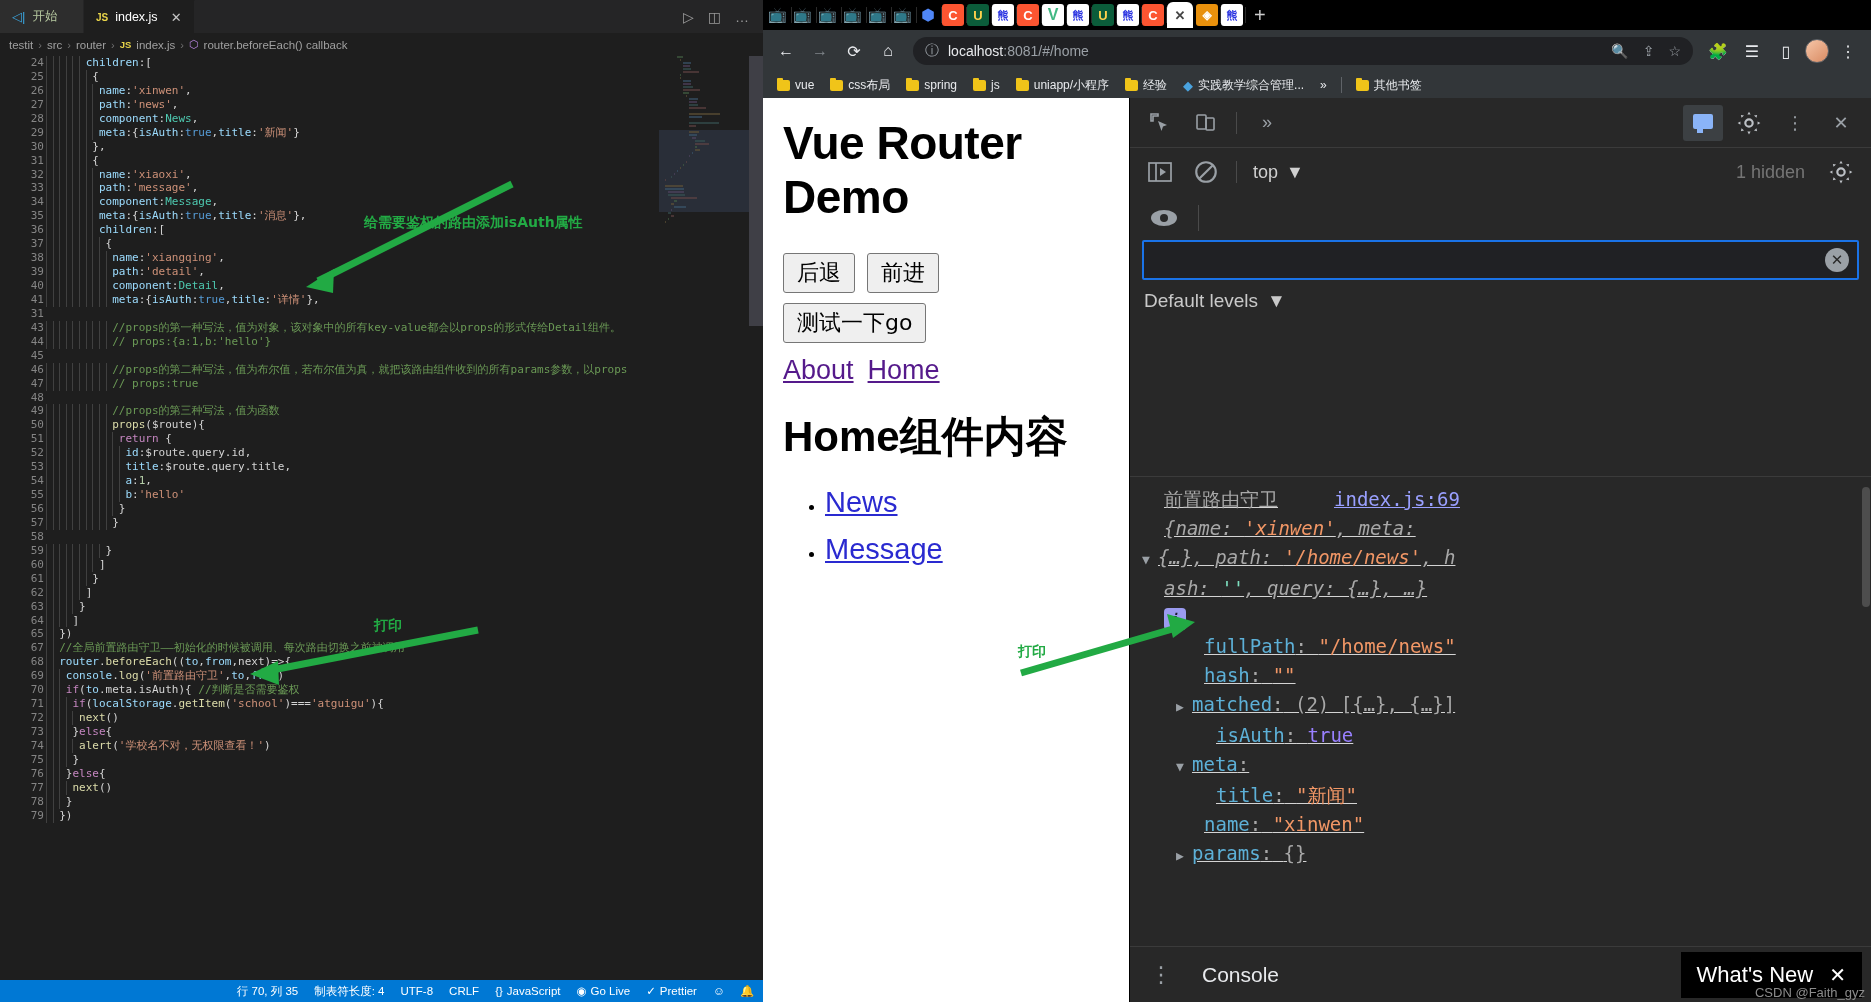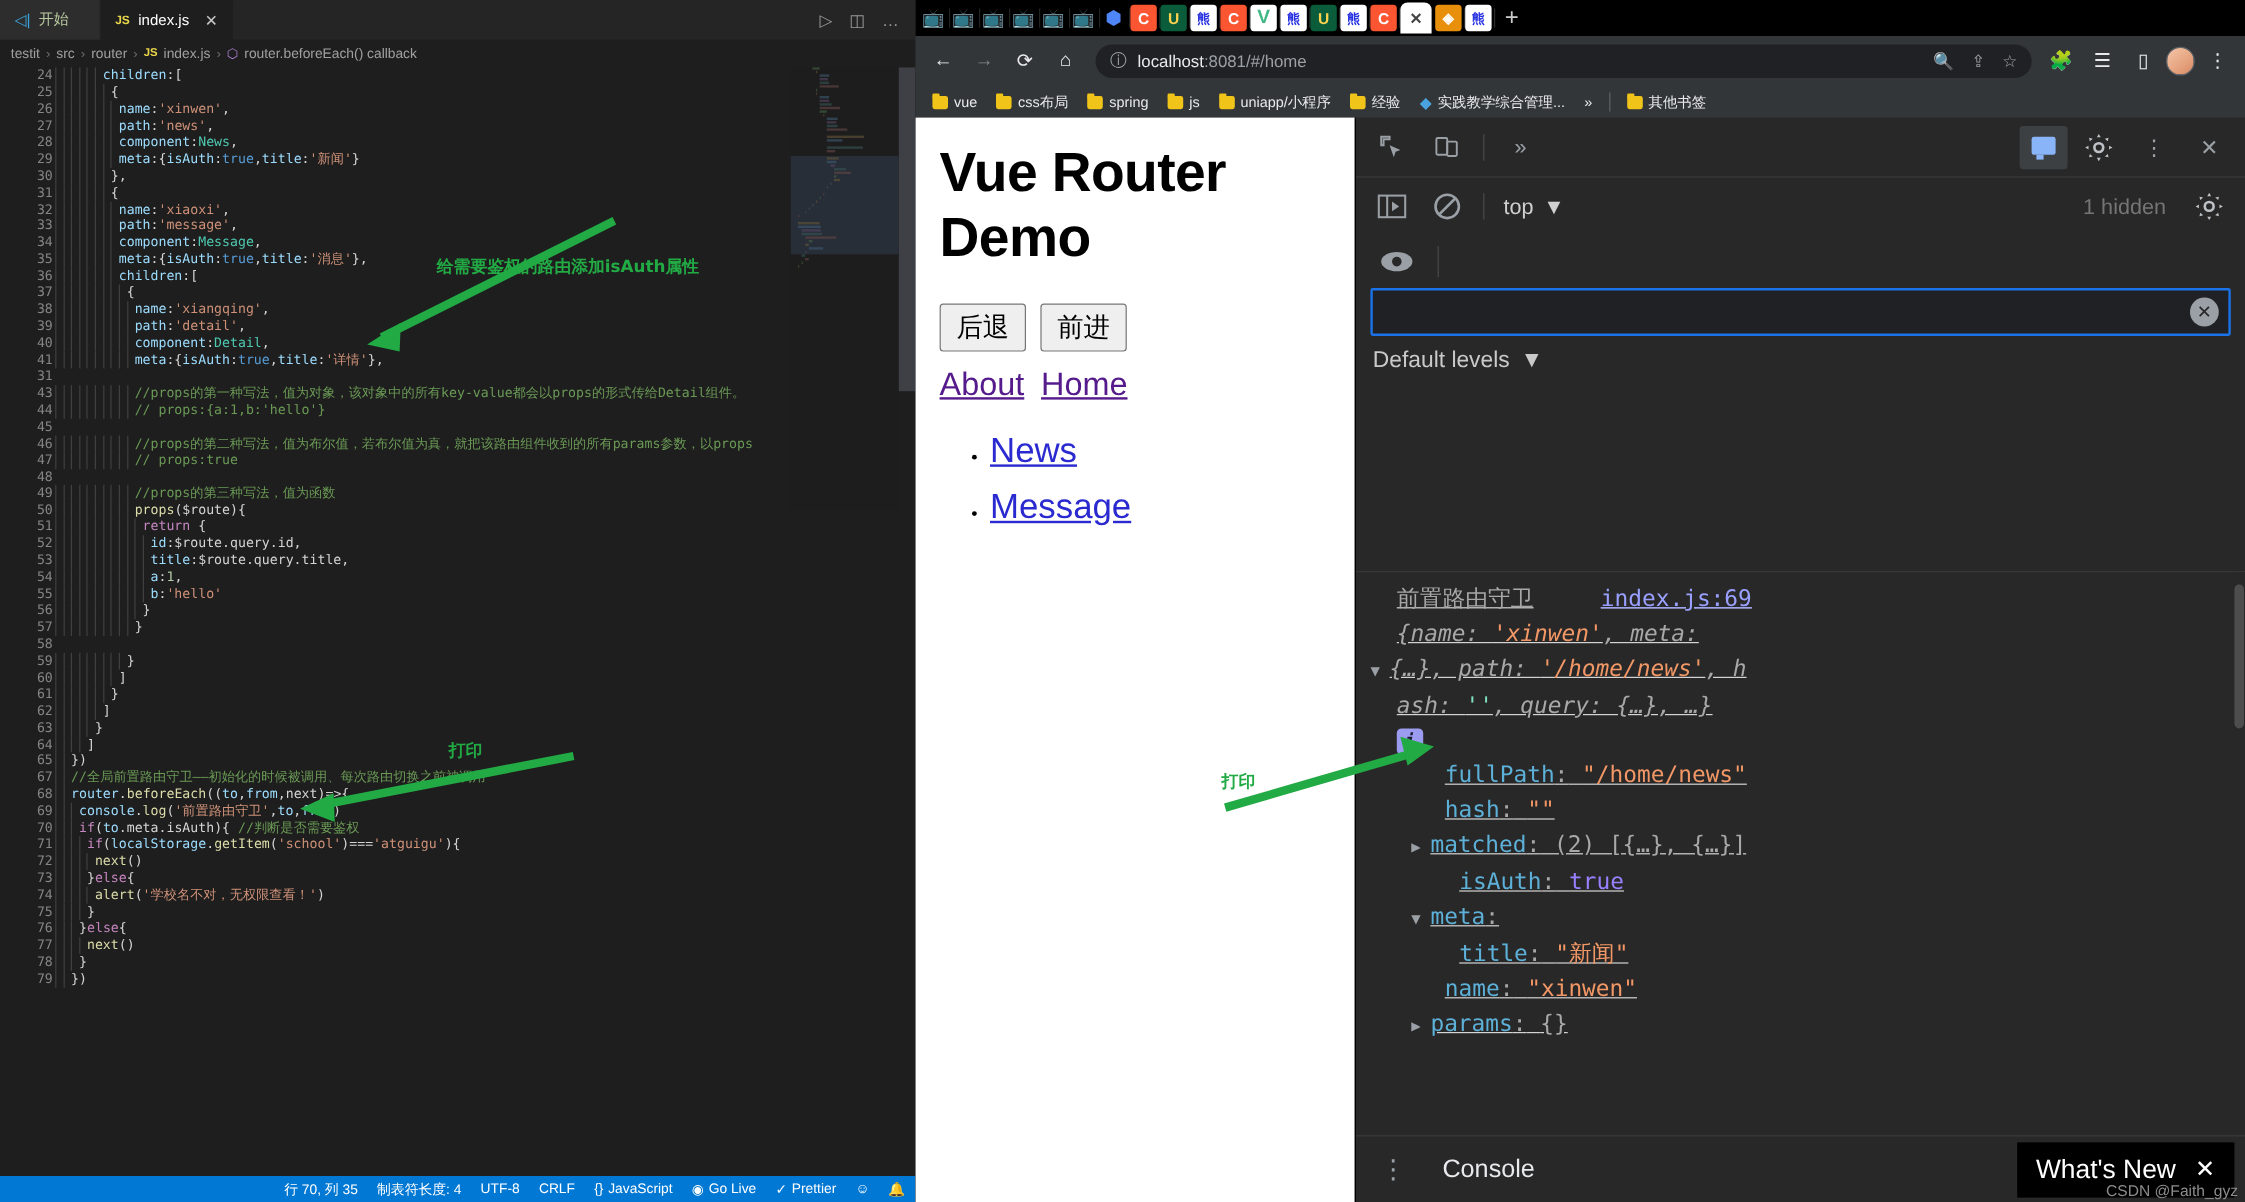--- a/index.html
+++ b/index.html
@@ -453,24 +453,28 @@
       </div>
 
     <div class="ch-body">
 
       <div class="page">
         <h1>Vue Router Demo</h1>
         <div class="btnrow">
           <button class="vbtn">后退</button>
           <button class="vbtn">前进</button>
         </div>
+        <div class="btnrow" style="margin-top:10px">
+          <button class="vbtn">测试一下go</button>
+        </div>
         <div class="links">
           <a href="#">About</a>
           <a href="#">Home</a>
         </div>
+        <h2>Home组件内容</h2>
         <ul class="bullets">
           <li>
             <a href="#">News</a>
           </li>
           <li>
             <a href="#">Message</a>
           </li>
         </ul>
       </div>
 

